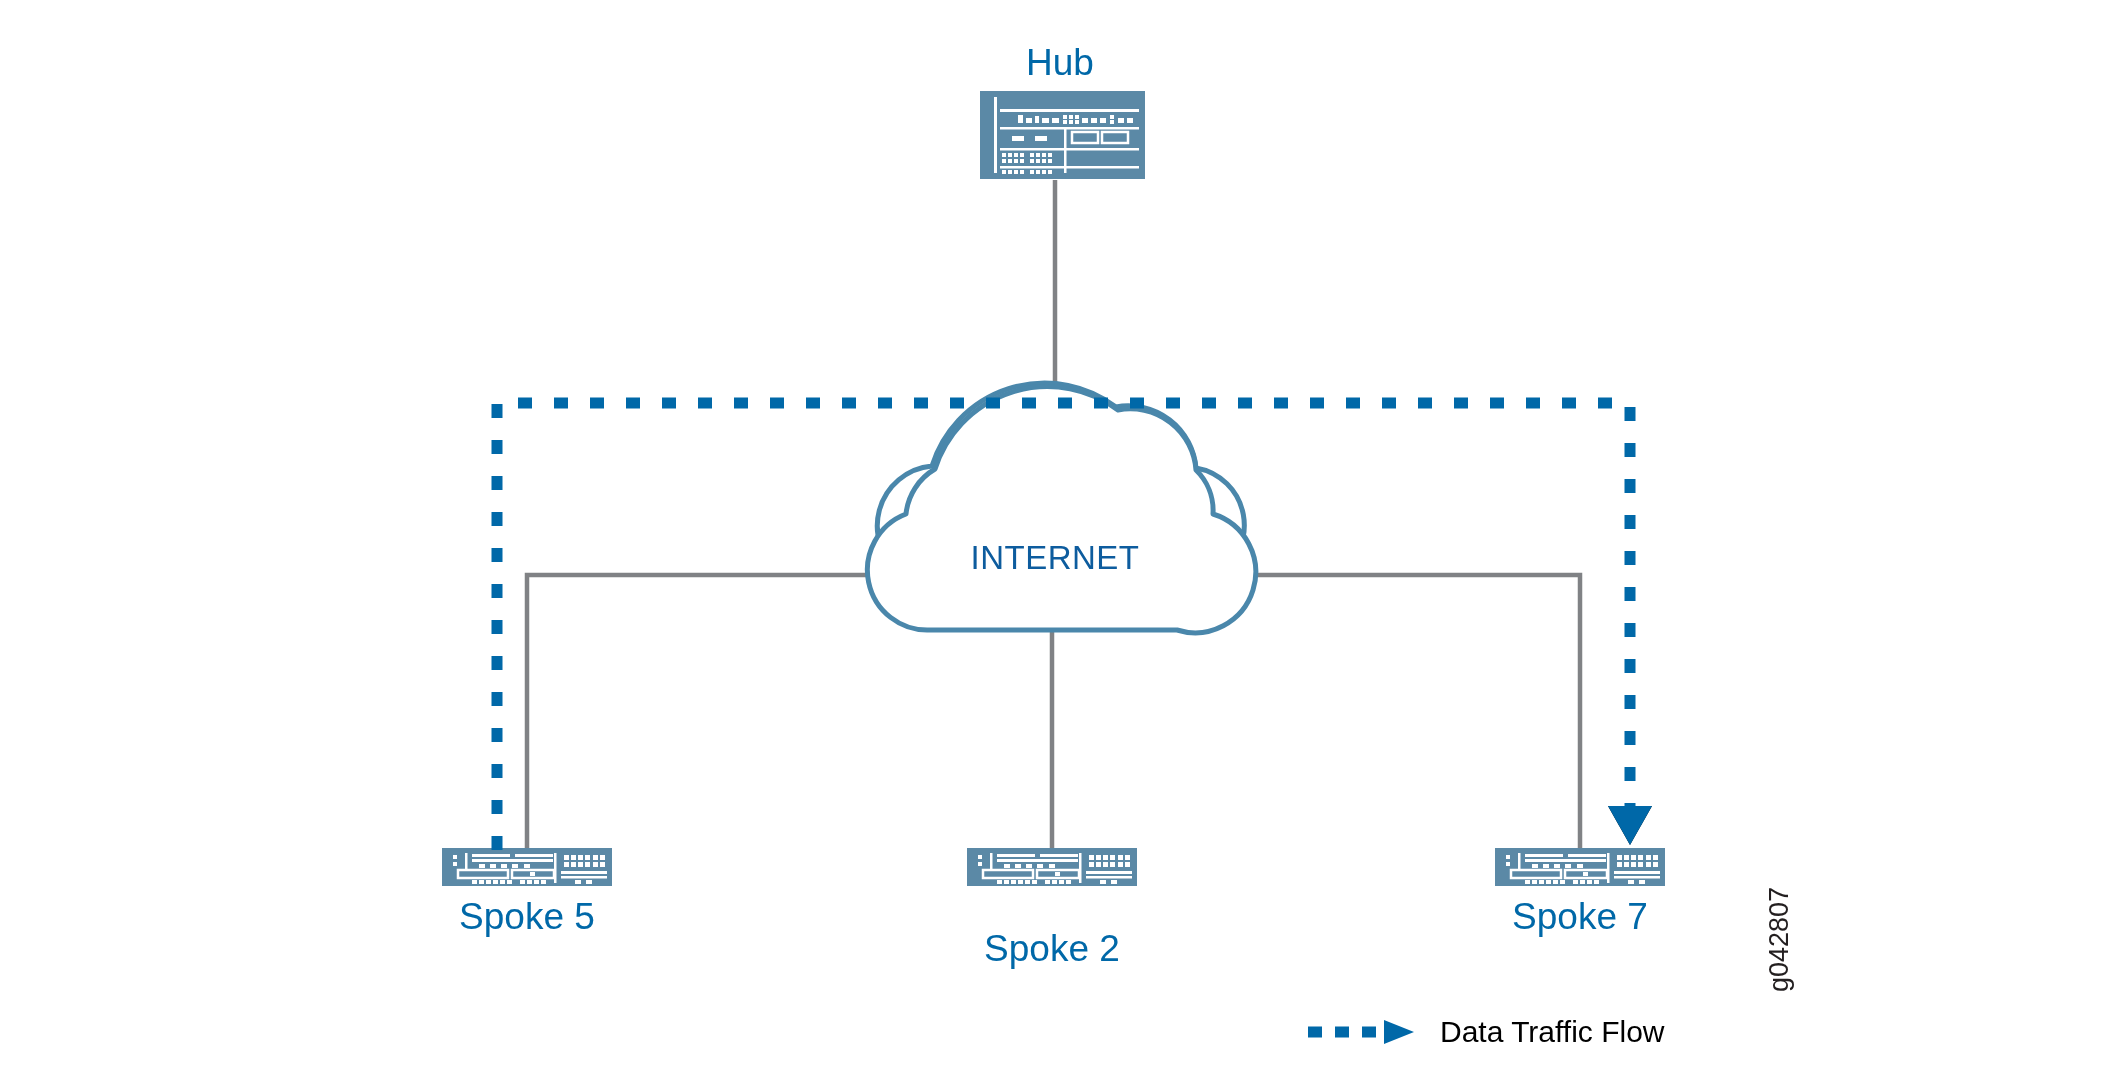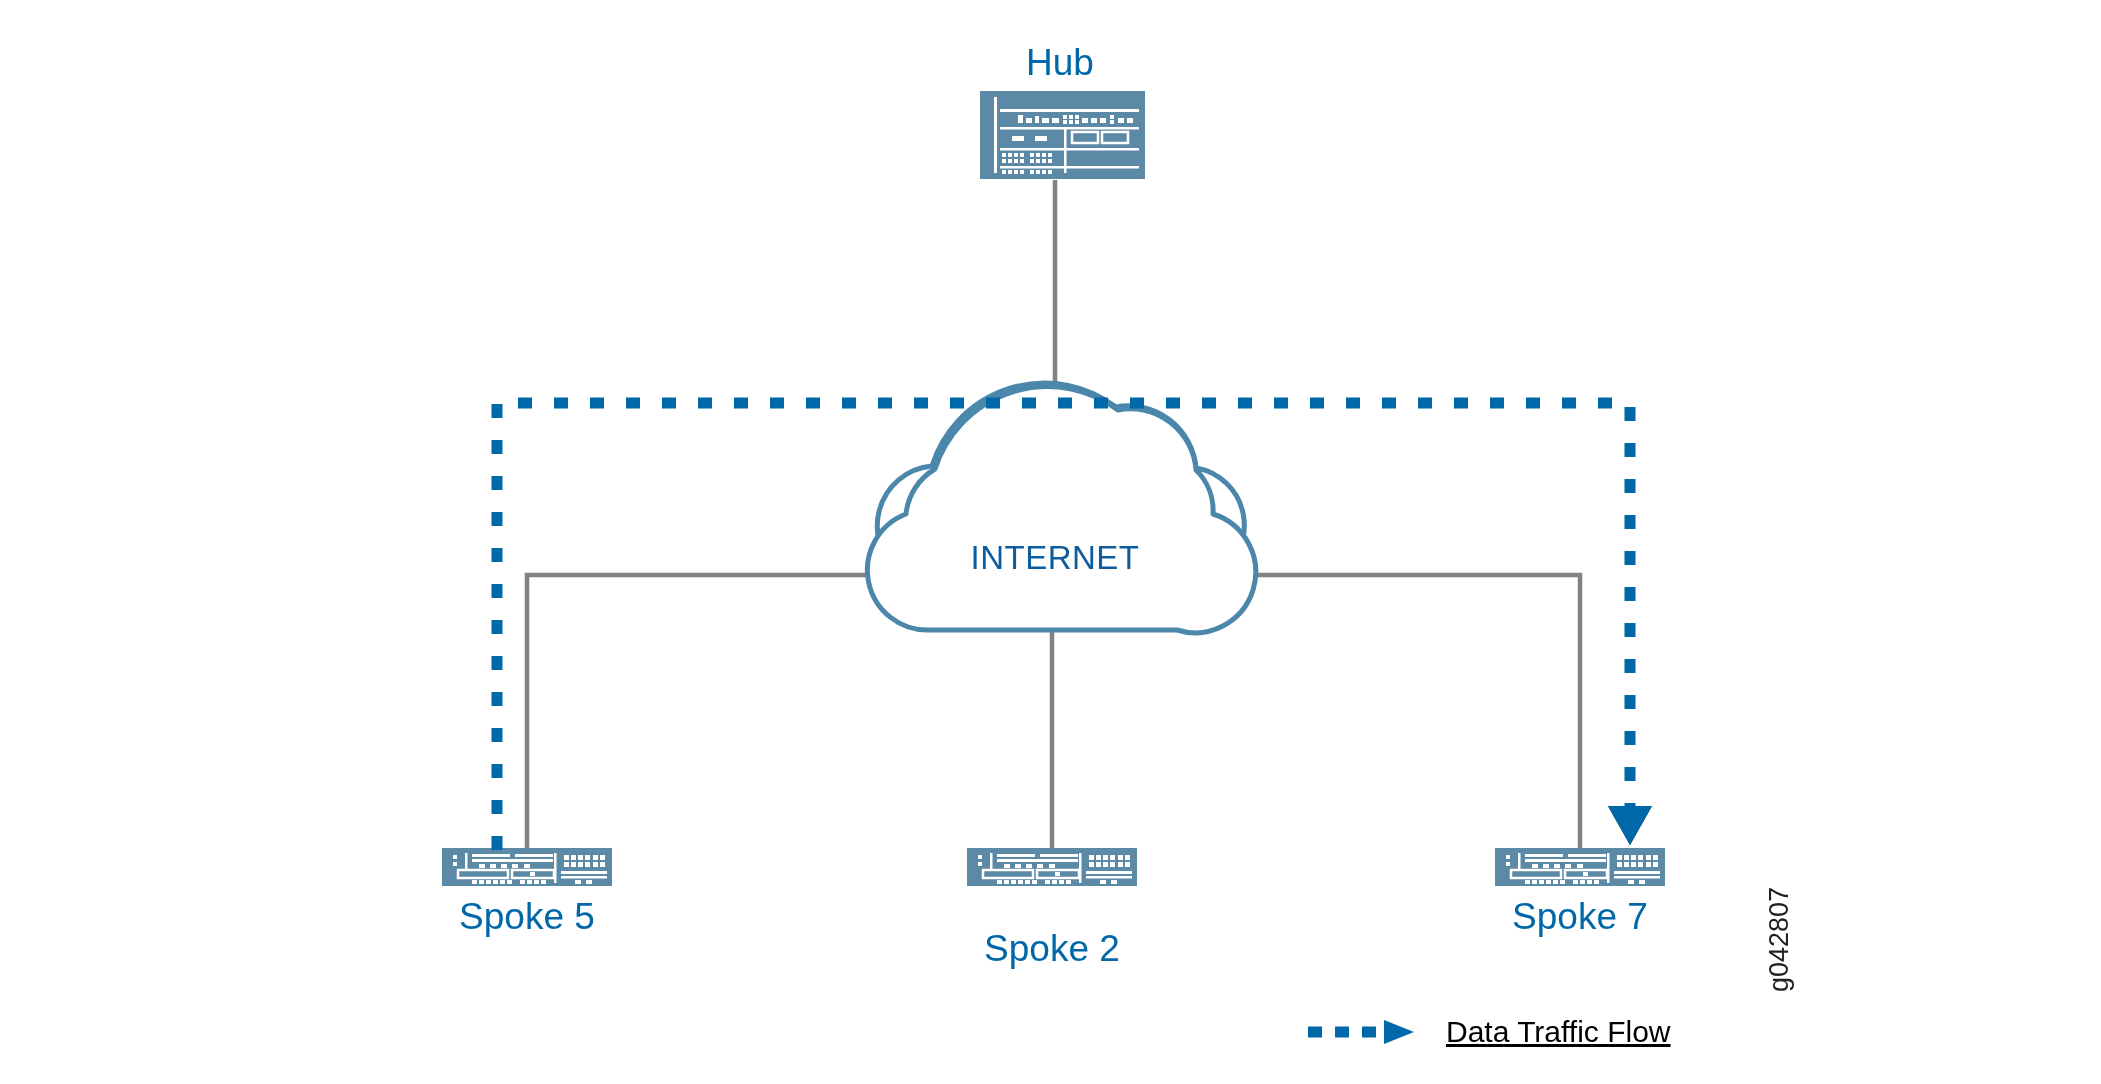--- a/index.html
+++ b/index.html
@@ -64,22 +64,21 @@
     letter-spacing: 0.5px;
     font-family: "Liberation Sans", sans-serif;
     white-space: nowrap;
   }
   #legend {
     position: absolute;
     left: 1306px;
     top: 1015px;
     display: flex;
     align-items: center;
-    gap: 6px;
-    text-decoration: underline;
+    gap: 0px;
   }
   #legend-label {
     color: #000000;
     font-size: 30px;
     font-family: "Liberation Sans", sans-serif;
     white-space: nowrap;
     margin-left: 24px;
   }
   #figure-id {
     position: absolute;

